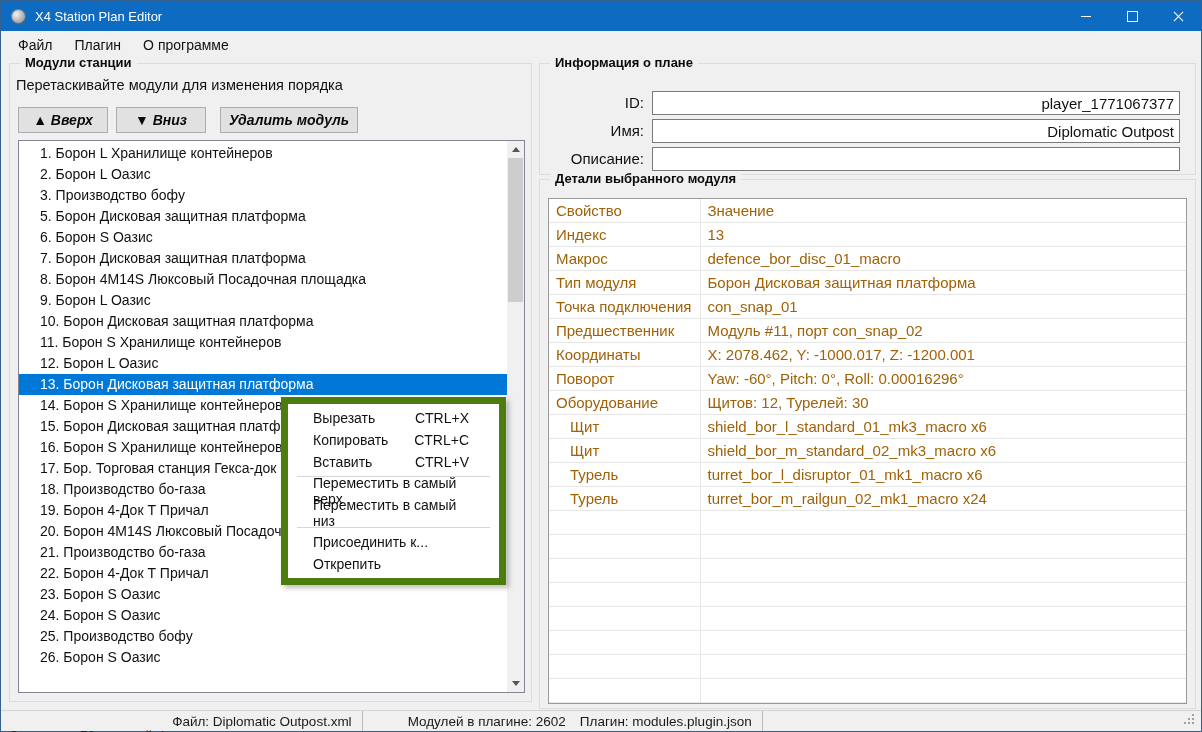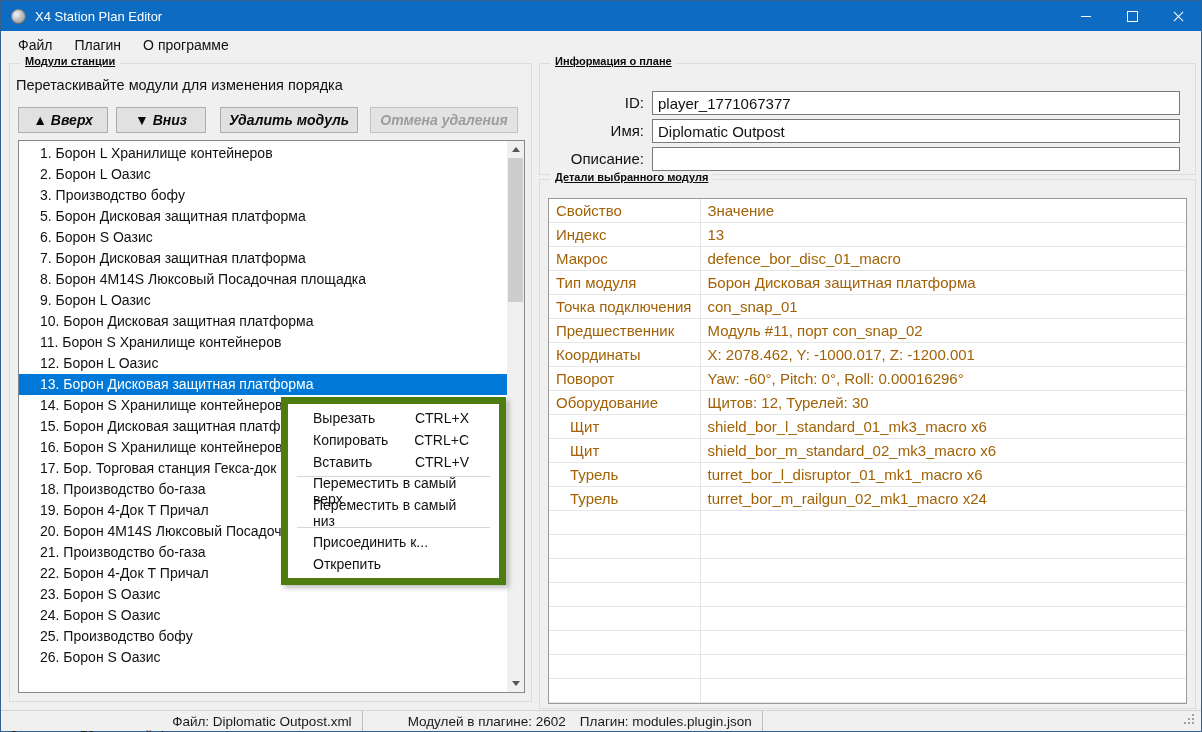--- a/index.html
+++ b/index.html
@@ -23,21 +23,21 @@
             width:13px;height:1px;background:#fff;}
   .glyph-close::before{transform:rotate(45deg);}
   .glyph-close::after{transform:rotate(-45deg);}
   
   .menubar{position:absolute;top:30px;left:0;right:0;height:27px;background:#f0f0f0;
            display:flex;align-items:center;padding-left:6px;}
   .menu-item{padding:4px 11px;font-size:14px;color:#111;}
   
   .groupbox{position:absolute;border:1px solid #dcdcdc;background:transparent;}
   .gb-title{position:absolute;top:-9px;left:10px;background:#f0f0f0;padding:0 5px;
-            font-size:11px;font-weight:bold;color:#0a0a0a;white-space:nowrap;text-decoration:underline;}
+            font-size:13px;font-weight:bold;color:#0a0a0a;white-space:nowrap;}
   .left-gb{left:8px;top:62px;width:521px;height:637px;}
   .hint{position:absolute;left:6px;top:13px;font-size:14.5px;color:#111;white-space:nowrap;}
   .btn{position:absolute;top:43px;height:26px;background:#e1e1e1;border:1px solid #adadad;
        font-family:inherit;font-size:14px;font-weight:bold;color:#0a0a0a;padding:0;font-style:italic;}
   .btn.disabled{color:#9c9c9c;border-color:#c3c3c3;background:#e3e3e3;}
   
   .module-list{position:absolute;left:8px;top:76px;width:505px;height:551px;background:#fff;
                border:1px solid #828790;box-sizing:content-box;overflow:hidden;}
   .list-inner{position:absolute;left:0;top:2px;right:17px;bottom:0;overflow:hidden;}
   .list-item{height:21px;line-height:21px;font-size:14px;padding-left:21px;color:#111;
@@ -50,21 +50,21 @@
           border-bottom:5px solid #555;}
   .tri-down{width:0;height:0;border-left:4px solid transparent;border-right:4px solid transparent;
           border-top:5px solid #555;}
   .sb-thumb{position:absolute;left:1px;top:17px;width:15px;height:144px;background:#cdcdcd;}
   
   .info-gb{left:538px;top:62px;width:655px;height:110px;}
   .info-row{position:absolute;left:0;right:0;height:24px;}
   .info-label{position:absolute;left:2px;width:102px;text-align:right;font-size:15px;color:#111;
               line-height:24px;}
   .info-input{position:absolute;left:112px;width:528px;height:24px;border:1px solid #7a7a7a;
-              background:#fff;font-family:inherit;font-size:15px;padding:0 5px;box-sizing:border-box;color:#111;}
+              background:#fff;font-family:inherit;font-size:15px;padding:0 5px;box-sizing:border-box;color:#111;text-align:right;}
   
   .details-gb{left:538px;top:178px;width:655px;height:528px;}
   .details-wrap{position:absolute;left:8px;top:18px;width:639px;height:506px;background:#fff;
                 border:1px solid #9a9a9a;box-sizing:border-box;overflow:hidden;}
   table.details{border-collapse:collapse;table-layout:fixed;width:100%;}
   table.details td{height:23px;font-size:15px;color:#a16207;padding:0 0 0 7px;white-space:nowrap;
                    overflow:hidden;border-bottom:1px solid #e6e6e6;}
   table.details td.prop{border-right:1px solid #e6e6e6;}
   table.details td.prop.indent{padding-left:21px;}
   
@@ -111,21 +111,20 @@
       <div class="menu-item">Плагин</div>
       <div class="menu-item">О программе</div>
     </div>
 
   <div class="groupbox left-gb">
     <span class="gb-title">Модули станции</span>
     <div class="hint">Перетаскивайте модули для изменения порядка</div>
     <button class="btn" style="left:8px;width:90px;">▲ Вверх</button>
     <button class="btn" style="left:106px;width:90px;">▼ Вниз</button>
     <button class="btn" style="left:210px;width:138px;">Удалить модуль</button>
-    <button class="btn disabled" style="left:360px;width:148px;">Отмена удаления</button>
 
     <div class="module-list">
       <div class="list-inner" id="module-list-items">
           <div class="list-item">1. Борон L Хранилище контейнеров</div>
           <div class="list-item">2. Борон L Оазис</div>
           <div class="list-item">3. Производство бофу</div>
           <div class="list-item">5. Борон Дисковая защитная платформа</div>
           <div class="list-item">6. Борон S Оазис</div>
           <div class="list-item">7. Борон Дисковая защитная платформа</div>
           <div class="list-item">8. Борон 4M14S Люксовый Посадочная площадка</div>

